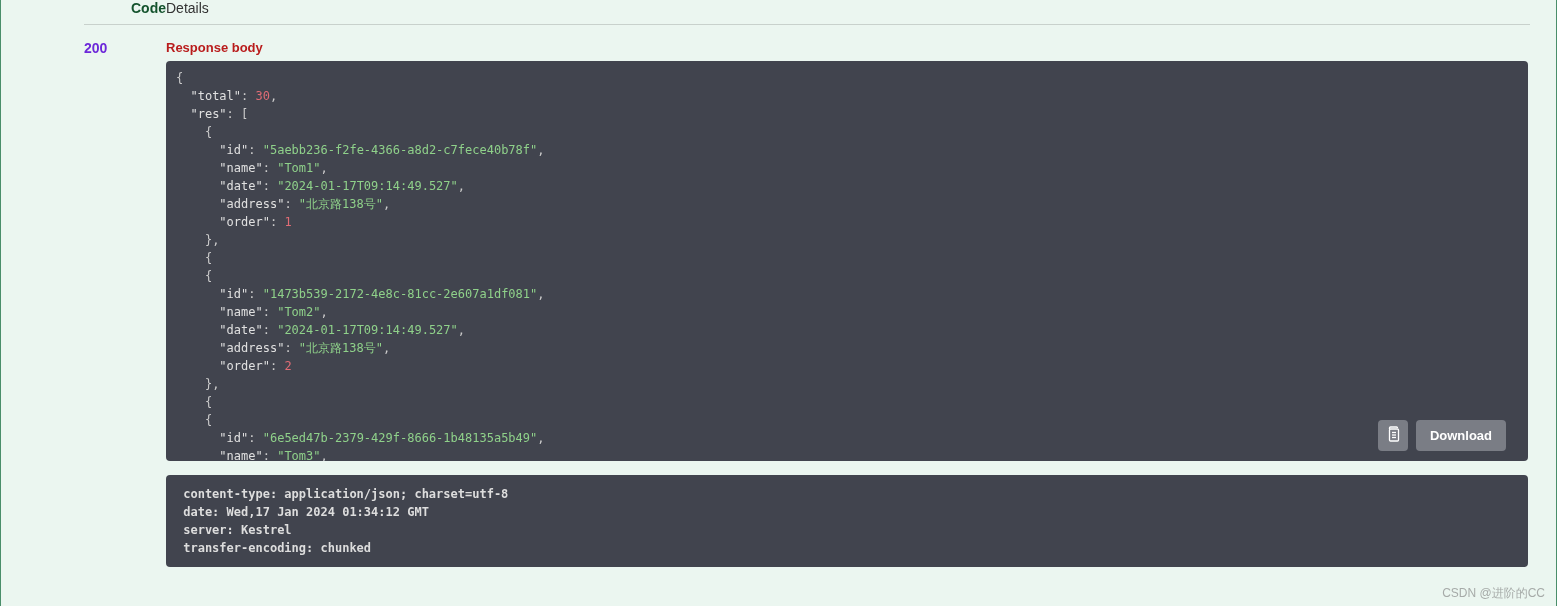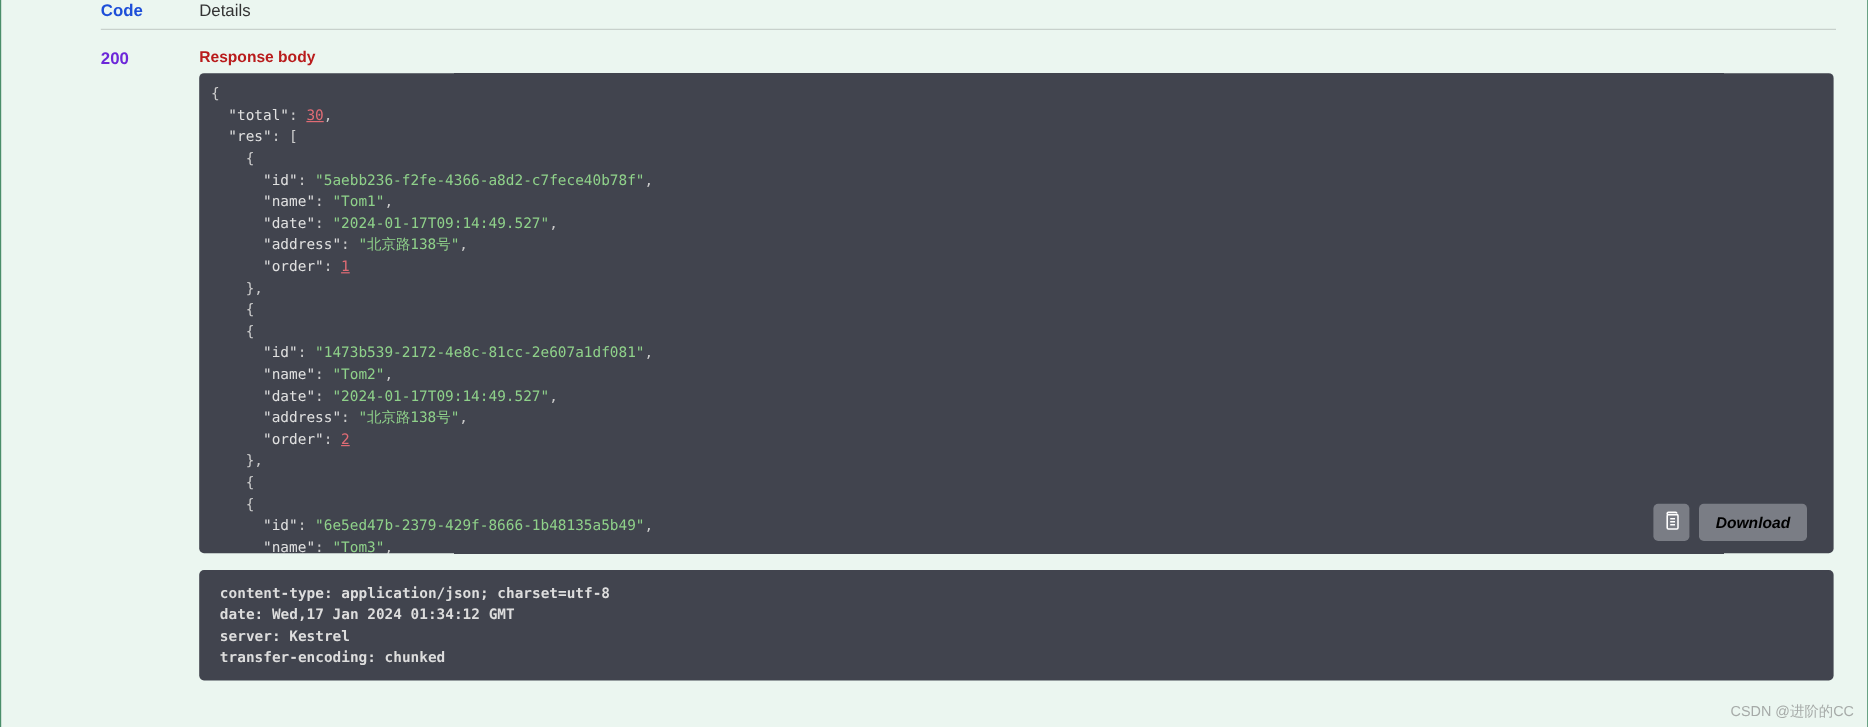--- a/index.html
+++ b/index.html
@@ -25,21 +25,22 @@
 .header-row {
   display: flex;
   border-bottom: 1px solid rgba(0,0,0,0.15);
   padding-bottom: 8px;
   margin-bottom: 15px;
 }
 .col-code {
   width: 82px;
   font-weight: 700;
   font-size: 14px;
-  color: #1d4ed8;
+  color: #14532d;
+  text-align: right;
 }
 .col-details {
   font-weight: 400;
   font-size: 14px;
   color: #333;
 }
 .content-row {
   display: flex;
 }
 .status-code {
@@ -83,37 +84,36 @@
 .actions {
   position: absolute;
   bottom: 10px;
   right: 22px;
   display: flex;
   gap: 8px;
 }
 .btn {
   background: #7a7d85;
   border: none;
-  color: #000000;
+  color: #ffffff;
   font-size: 13px;
   font-weight: 700;
   padding: 6px 14px;
   border-radius: 4px;
   cursor: pointer;
   display: flex;
   align-items: center;
-  font-style: italic;
 }
 .btn-icon {
   padding: 6px 8px;
 }
 pre { white-space: pre; }
 .j-key { color: #e0e0e0; }
 .j-str { color: #8fd18a; }
-.j-num { color: #e06c75; text-decoration: underline; }
+.j-num { color: #e06c75; }
 .j-p { color: #ccc; }
 .watermark {
   position: absolute;
   bottom: 4px;
   right: 12px;
   color: rgba(120,120,120,0.6);
   font-size: 12px;
 }
 </style>
 </head>

